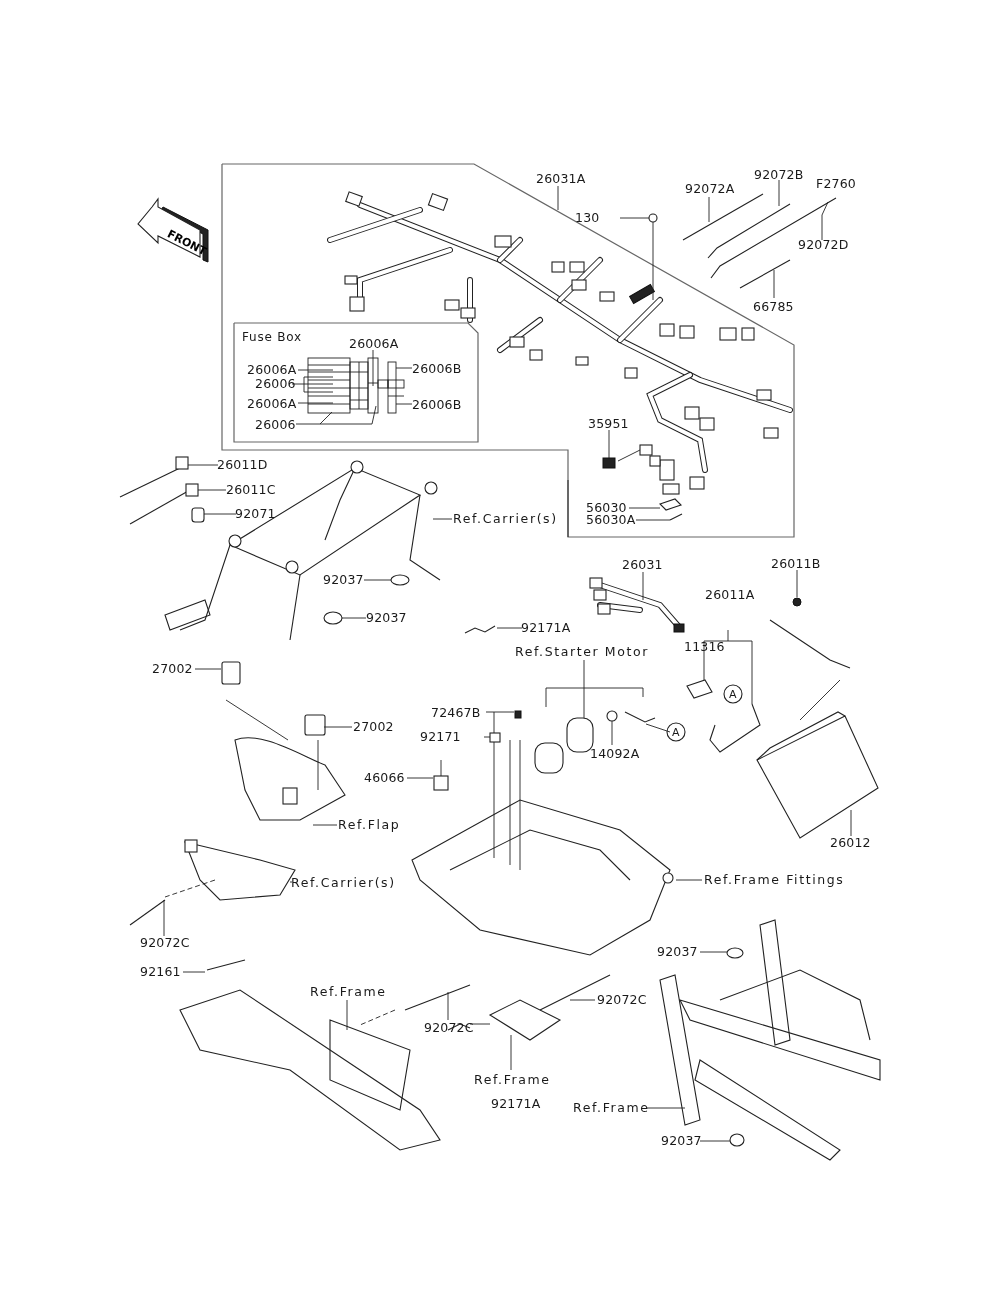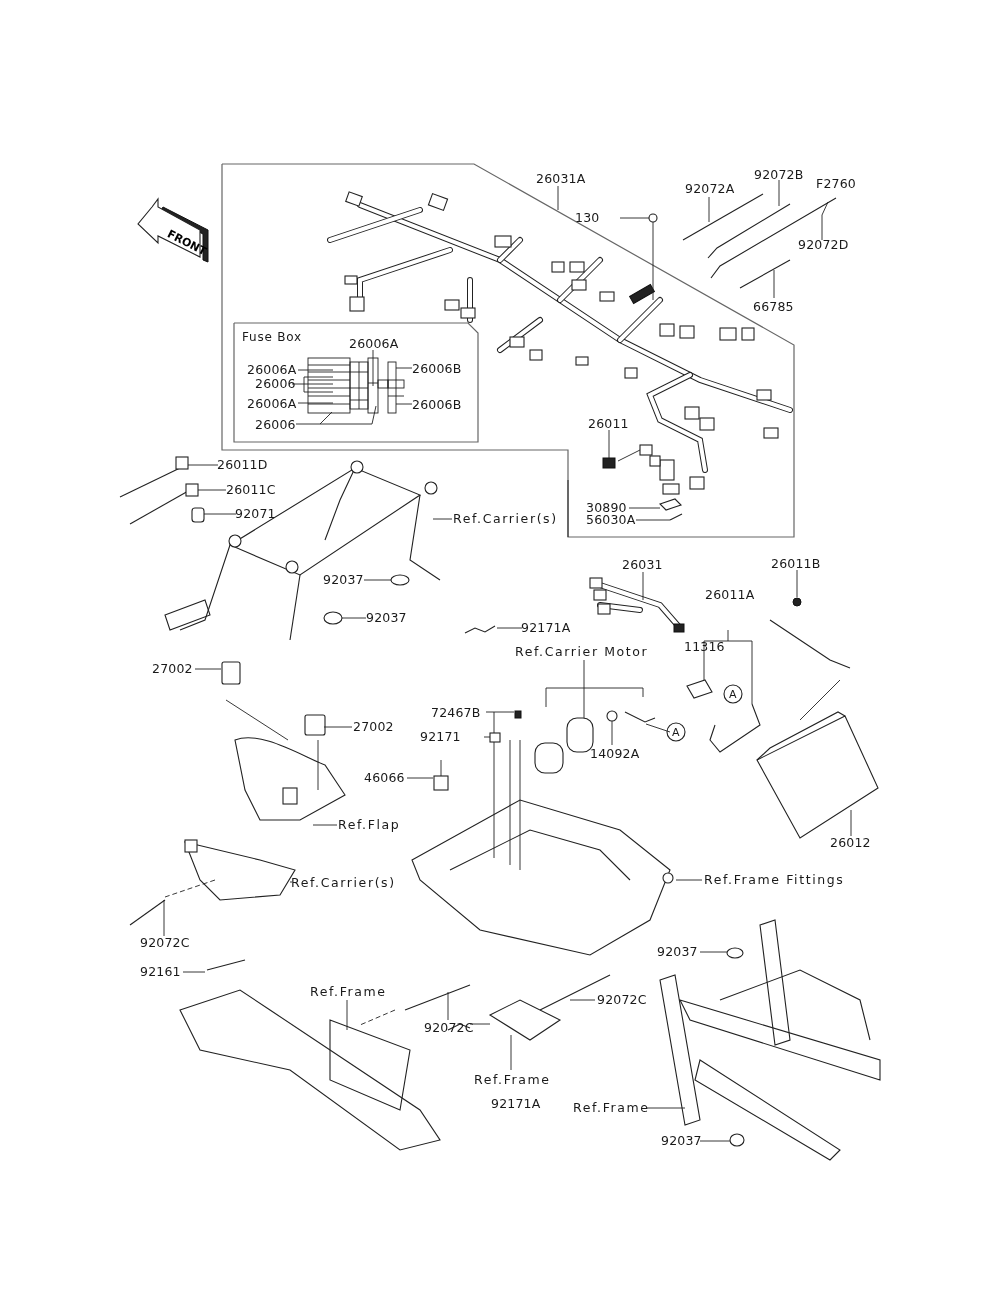--- a/index.html
+++ b/index.html
@@ -316,37 +316,37 @@
 
 <div class="lbl fusebox-title" style="left:242px;top:330px">Fuse Box</div>
 <div class="lbl" style="left:349px;top:337px">26006A</div>
 <div class="lbl" style="left:247px;top:363px">26006A</div>
 <div class="lbl" style="left:255px;top:377px">26006</div>
 <div class="lbl" style="left:247px;top:397px">26006A</div>
 <div class="lbl" style="left:255px;top:418px">26006</div>
 <div class="lbl" style="left:412px;top:362px">26006B</div>
 <div class="lbl" style="left:412px;top:398px">26006B</div>
 
-<div class="lbl" style="left:588px;top:417px">26011</div>
-<div class="lbl" style="left:586px;top:501px">30890</div>
+<div class="lbl" style="left:588px;top:417px">35951</div>
+<div class="lbl" style="left:586px;top:501px">56030</div>
 <div class="lbl" style="left:586px;top:513px">56030A</div>
 
 <div class="lbl" style="left:217px;top:458px">26011D</div>
 <div class="lbl" style="left:226px;top:483px">26011C</div>
 <div class="lbl" style="left:235px;top:507px">92071</div>
 <div class="lbl ref" style="left:453px;top:512px">Ref.Carrier(s)</div>
 <div class="lbl" style="left:323px;top:573px">92037</div>
 <div class="lbl" style="left:366px;top:611px">92037</div>
 
 <div class="lbl" style="left:622px;top:558px">26031</div>
 <div class="lbl" style="left:521px;top:621px">92171A</div>
 <div class="lbl" style="left:771px;top:557px">26011B</div>
 <div class="lbl" style="left:705px;top:588px">26011A</div>
 <div class="lbl" style="left:684px;top:640px">11316</div>
-<div class="lbl ref" style="left:515px;top:645px">Ref.Carrier Motor</div>
+<div class="lbl ref" style="left:515px;top:645px">Ref.Starter Motor</div>
 <div class="lbl" style="left:729px;top:688px;font-size:11px">A</div>
 <div class="lbl" style="left:672px;top:726px;font-size:11px">A</div>
 <div class="lbl" style="left:590px;top:747px">14092A</div>
 
 <div class="lbl" style="left:152px;top:662px">27002</div>
 <div class="lbl" style="left:353px;top:720px">27002</div>
 <div class="lbl" style="left:431px;top:706px">72467B</div>
 <div class="lbl" style="left:420px;top:730px">92171</div>
 <div class="lbl" style="left:364px;top:771px">46066</div>
 <div class="lbl ref" style="left:338px;top:818px">Ref.Flap</div>

